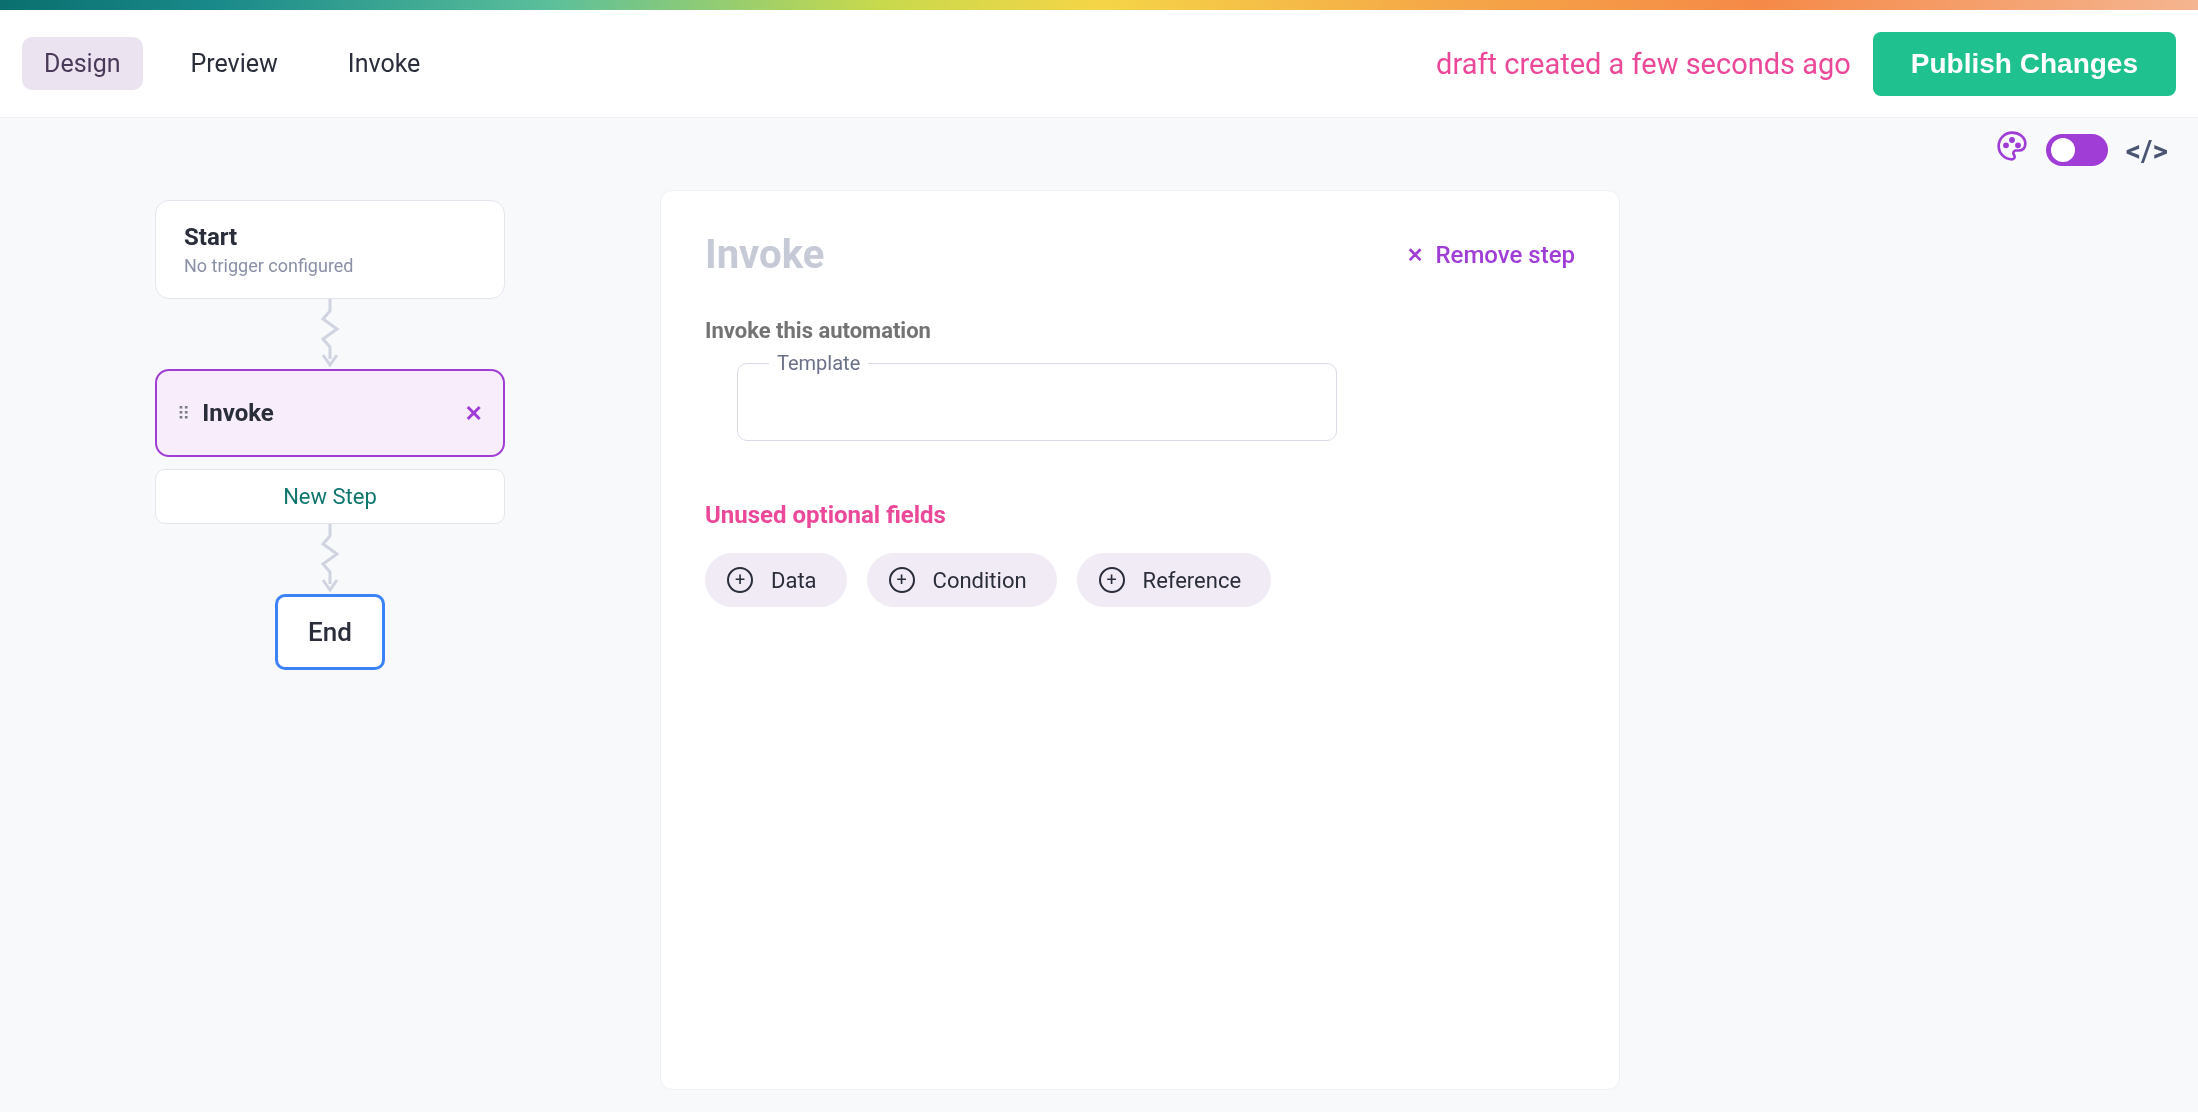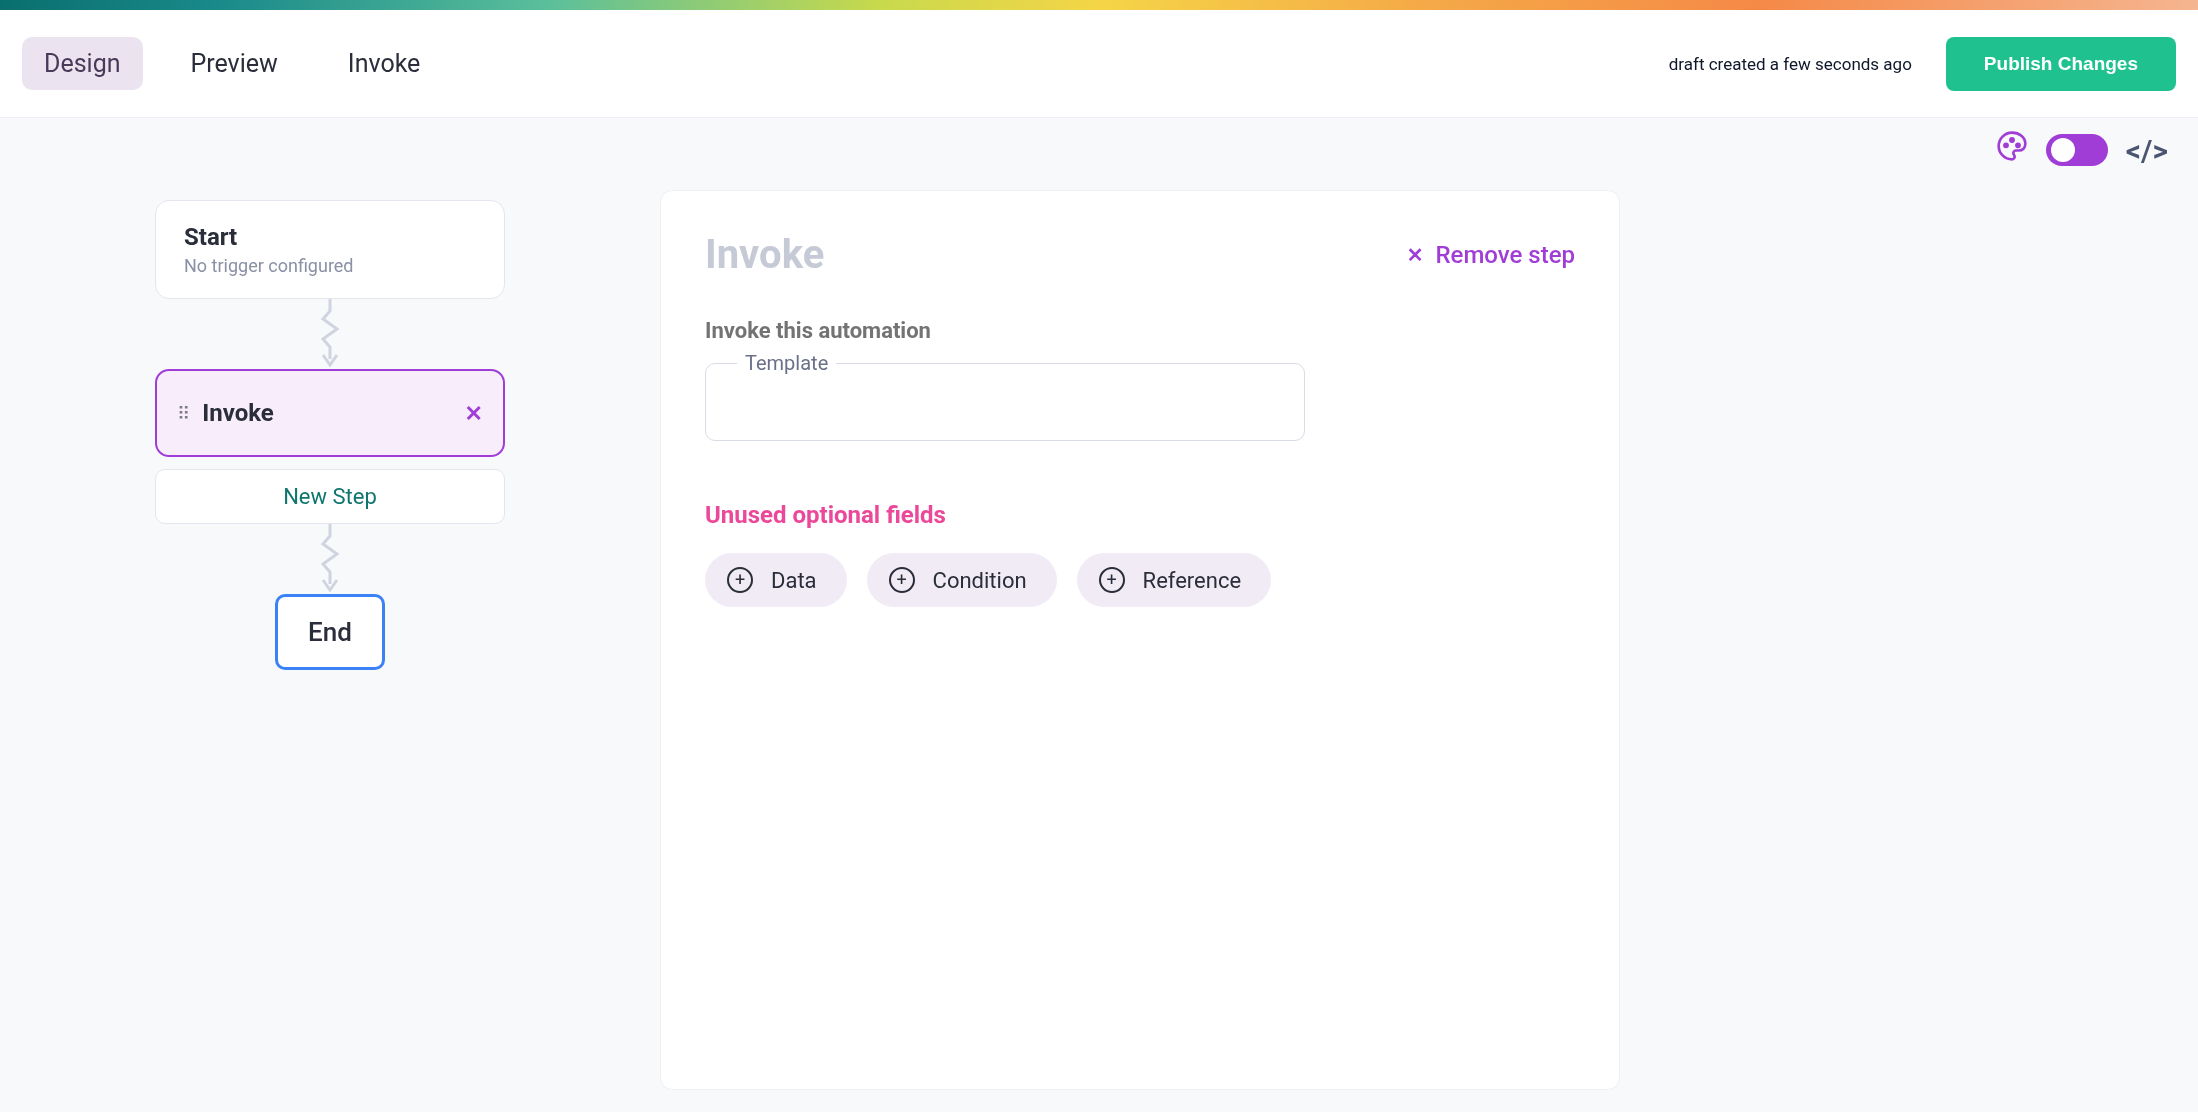--- a/index.html
+++ b/index.html
@@ -39,28 +39,28 @@
   cursor: pointer;
 }
 .tab.active {
   background: #ebe3ef;
   color: #4a3a5a;
 }
 .header-spacer {
   flex: 1;
 }
 .draft-status {
-  font-size: 17px;
-  color: #0f172a;
-  margin-right: 34px;
+  font-size: 29px;
+  color: #ec4899;
+  margin-right: 22px;
 }
 .publish-btn {
   background: #1fc28f;
   color: #fff;
-  font-size: 19px;
+  font-size: 28px;
   font-weight: 600;
   border: none;
   border-radius: 8px;
   padding: 16px 38px;
   cursor: pointer;
 }
 .sub-header {
   display: flex;
   justify-content: flex-end;
   align-items: center;
@@ -206,20 +206,21 @@
 }
 .section-label {
   font-size: 22px;
   font-weight: 700;
   color: #737373;
   margin-bottom: 20px;
 }
 .template-field {
   position: relative;
   margin-bottom: 60px;
+  margin-left: 32px;
 }
 .template-label {
   position: absolute;
   top: -12px;
   left: 32px;
   background: #fff;
   padding: 0 8px;
   font-size: 20px;
   color: #6a7088;
 }

